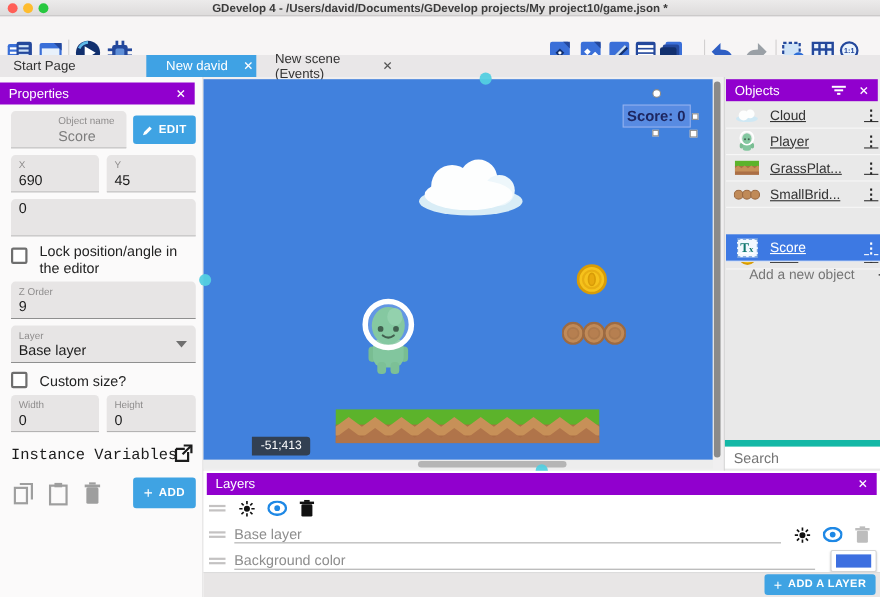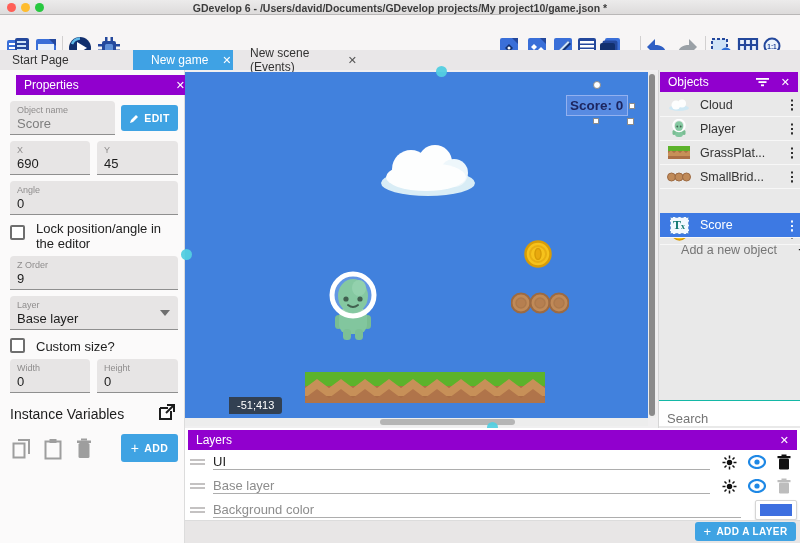--- a/index.html
+++ b/index.html
@@ -51,27 +51,27 @@
   .handle { background:#fff; border:1px solid #8a8a8a; }
   .coord-badge { background:rgba(48,55,63,.88); color:#fff; font-size:11px; padding:2px 8px 3px;
     border-radius:0 3px 3px 0; }
   .teal-dot { width:11px; height:11px; border-radius:50%; background:#53cfe0; opacity:.95; }
   .sb-track { background:#ededed; }
   .sb-thumb { background:#8a8a8a; border-radius:3px; }
 
   
   .objs-bg { left:658px; top:70px; width:142px; height:358px; background:#e9e9e9; border-left:1px solid #d5d5d5; }
   .obj-row { left:0; width:140px; height:24px; display:flex; align-items:center;
-    border-bottom:1px solid #f7f7f7; font-size:12.5px; color:#333; }
+    border-bottom:1px solid #f7f7f7; font-size:12.5px; color:#333;text-decoration:underline; }
   .obj-thumb { width:26px; margin-left:6px; display:flex; justify-content:center; }
   .obj-name { flex:1; padding-left:8px; }
   .obj-dots { width:16px; text-align:center; font-size:13px; font-weight:bold; color:#222; }
   .obj-row.sel { background:#3d79e3; color:#fff; }
   .obj-row.sel .obj-dots { color:#fff; }
-  .search-wrap { background:#fff; display:flex; align-items:flex-end; border-top:1px solid #14b8a6; }
+  .search-wrap { background:#fff; display:flex; align-items:center; border-top:6px solid #14b8a6; }
   .search-wrap input { border:none; outline:none; flex:1; font-size:13px; color:#444;
     padding:0 8px; background:transparent; font-family:"Liberation Sans",sans-serif; }
 
   
   .layers-bg { left:185px; top:428px; width:615px; height:115px; background:#ffffff; }
   .layer-row { display:flex; align-items:center; height:24px; }
   .drag-h { width:15px; }
   .drag-h div { height:2px; background:#c4c2c2; margin:2px 0; }
   .layer-input { border:none; border-bottom:1px solid #adadad; outline:none; font-size:13px;
     background:transparent; font-family:"Liberation Sans",sans-serif; }
@@ -81,21 +81,21 @@
 </style>
 </head>
 <body>
 
 <div id="app">
 
   <div class="abs titlebar">
     <div class="abs tl-dot" style="left:7px; background:#ff5f57;"></div>
     <div class="abs tl-dot" style="left:21px; background:#febc2e;"></div>
     <div class="abs tl-dot" style="left:35px; background:#28c840;"></div>
-    <div class="abs title-text">GDevelop 6 - /Users/david/Documents/GDevelop projects/My project10/game.json *</div>
+    <div class="abs title-text">GDevelop 4 - /Users/david/Documents/GDevelop projects/My project10/game.json *</div>
   </div>
 
   <div class="abs toolbar">
     <div class="abs icon24" style="left:6px;">
       <svg width="24" height="24">
           <rect x="1" y="4" width="14" height="18" rx="2" fill="#3a6fd8"></rect>
           <rect x="3" y="7" width="9" height="2" fill="#fff"></rect>
           <rect x="3" y="11" width="9" height="2" fill="#fff"></rect>
           <rect x="3" y="15" width="9" height="2" fill="#fff"></rect>
           <rect x="9" y="2" width="14" height="18" rx="2" fill="#24489c"></rect>
@@ -213,58 +213,57 @@
           <text x="10" y="12.5" font-size="6.5" font-weight="bold" fill="#24489c" text-anchor="middle" font-family="Liberation Sans, sans-serif">1:1</text>
         </svg>
     </div>
   </div>
 
   <div class="abs tabbar">
     <div class="abs tab" style="left:0; width:126px; padding-left:12px;">
       <span>Start Page</span>
     </div>
     <div class="abs tab tab-active" style="left:133px; width:100px; padding-left:18px;">
-      <span>New game</span>
+      <span>New david</span>
       <span class="x">✕</span>
     </div>
     <div class="abs tab" style="left:240px; width:117px; padding-left:10px;">
       <span>New scene (Events)</span>
       <span class="x">✕</span>
     </div>
   </div>
 
   <div class="abs props-bg"></div>
-  <div class="abs phead" style="left:16px; top:75px; width:177px;gap:11px;">
+  <div class="abs phead" style="left:0; top:75px; width:177px;gap:11px;">
     <span>Properties</span>
     <span class="sp"></span>
     <span class="hx">✕</span>
   </div>
 
-  <div class="abs field" style="left:10px; top:101px; width:105px; height:34px;">
+  <div class="abs field" style="left:10px; top:101px; width:105px; height:34px;padding-left:36px;">
     <div class="flabel">Object name</div>
     <div class="fvalue dis">Score</div>
   </div>
   <div class="abs btn-blue" style="left:121px; top:105px; width:57px; height:26px;">
     <svg width="11" height="11" style="margin-right:4px;">
         <path d="M1 10 L2 7 L7 2 L9 4 L4 9 Z" fill="#fff"></path>
       </svg>
     <span>EDIT</span>
   </div>
 
   <div class="abs field" style="left:10px; top:141px; width:80px; height:34px;">
     <div class="flabel">X</div>
     <div class="fvalue">690</div>
   </div>
   <div class="abs field" style="left:97px; top:141px; width:81px; height:34px;">
     <div class="flabel">Y</div>
     <div class="fvalue">45</div>
   </div>
 
   <div class="abs field" style="left:10px; top:181px; width:168px; height:34px;">
-    <div class="flabel">Angle</div>
     <div class="fvalue">0</div>
   </div>
 
   <div class="abs cbox" style="left:10px; top:225px;"></div>
   <div class="abs clabel" style="left:36px; top:221px; width:142px;">Lock position/angle in the editor</div>
 
   <div class="abs field" style="left:10px; top:256px; width:168px; height:34px;">
     <div class="flabel">Z Order</div>
     <div class="fvalue">9</div>
   </div>
@@ -280,21 +279,21 @@
 
   <div class="abs field" style="left:10px; top:359px; width:80px; height:34px;">
     <div class="flabel">Width</div>
     <div class="fvalue">0</div>
   </div>
   <div class="abs field" style="left:97px; top:359px; width:81px; height:34px;">
     <div class="flabel">Height</div>
     <div class="fvalue">0</div>
   </div>
 
-  <div class="abs" style="left:10px; top:406px; font-size:14px; color:#1c1c1c;">Instance Variables</div>
+  <div class="abs" style="left:10px; top:406px; font-size:14px; color:#1c1c1c;font-family:Liberation Mono, monospace;">Instance Variables</div>
   <div class="abs" style="left:157px; top:402px;">
     <svg width="20" height="20">
         <path d="M3 6 h8 M3 6 v11 h11 v-8" stroke="#1c1c1c" stroke-width="2" fill="none"></path>
         <path d="M10 3 h7 v7" stroke="#1c1c1c" stroke-width="2" fill="none"></path>
         <path d="M17 3 L9 11" stroke="#1c1c1c" stroke-width="2"></path>
       </svg>
   </div>
 
   <div class="abs ghost-ico" style="left:12px; top:438px;">
     <svg width="20" height="22">
@@ -495,21 +494,20 @@
     <span>Layers</span>
     <span class="sp"></span>
     <span class="hx">✕</span>
   </div>
 
   <div class="abs layer-row" style="left:190px; top:450px; width:607px;">
     <span class="drag-h">
         <div></div>
         <div></div>
       </span>
-    <input class="layer-input" style="width: 497px; margin-left: 8px; color: rgb(34, 34, 34);" value="UI">
     <span style="margin-left:12px;">
       <svg width="15" height="15">
           <g stroke="#111" stroke-width="1.5">
             <circle cx="7.5" cy="7.5" r="2" fill="#111"></circle>
             <path d="M7.5 0.5 v3 M7.5 11.5 v3 M0.5 7.5 h3 M11.5 7.5 h3 M2.5 2.5 l2 2 M10.5 10.5 l2 2 M12.5 2.5 l-2 2 M4.5 10.5 l-2 2"></path>
           </g>
         </svg>
     </span>
     <span style="margin-left:11px;">
       <svg width="18" height="14">

